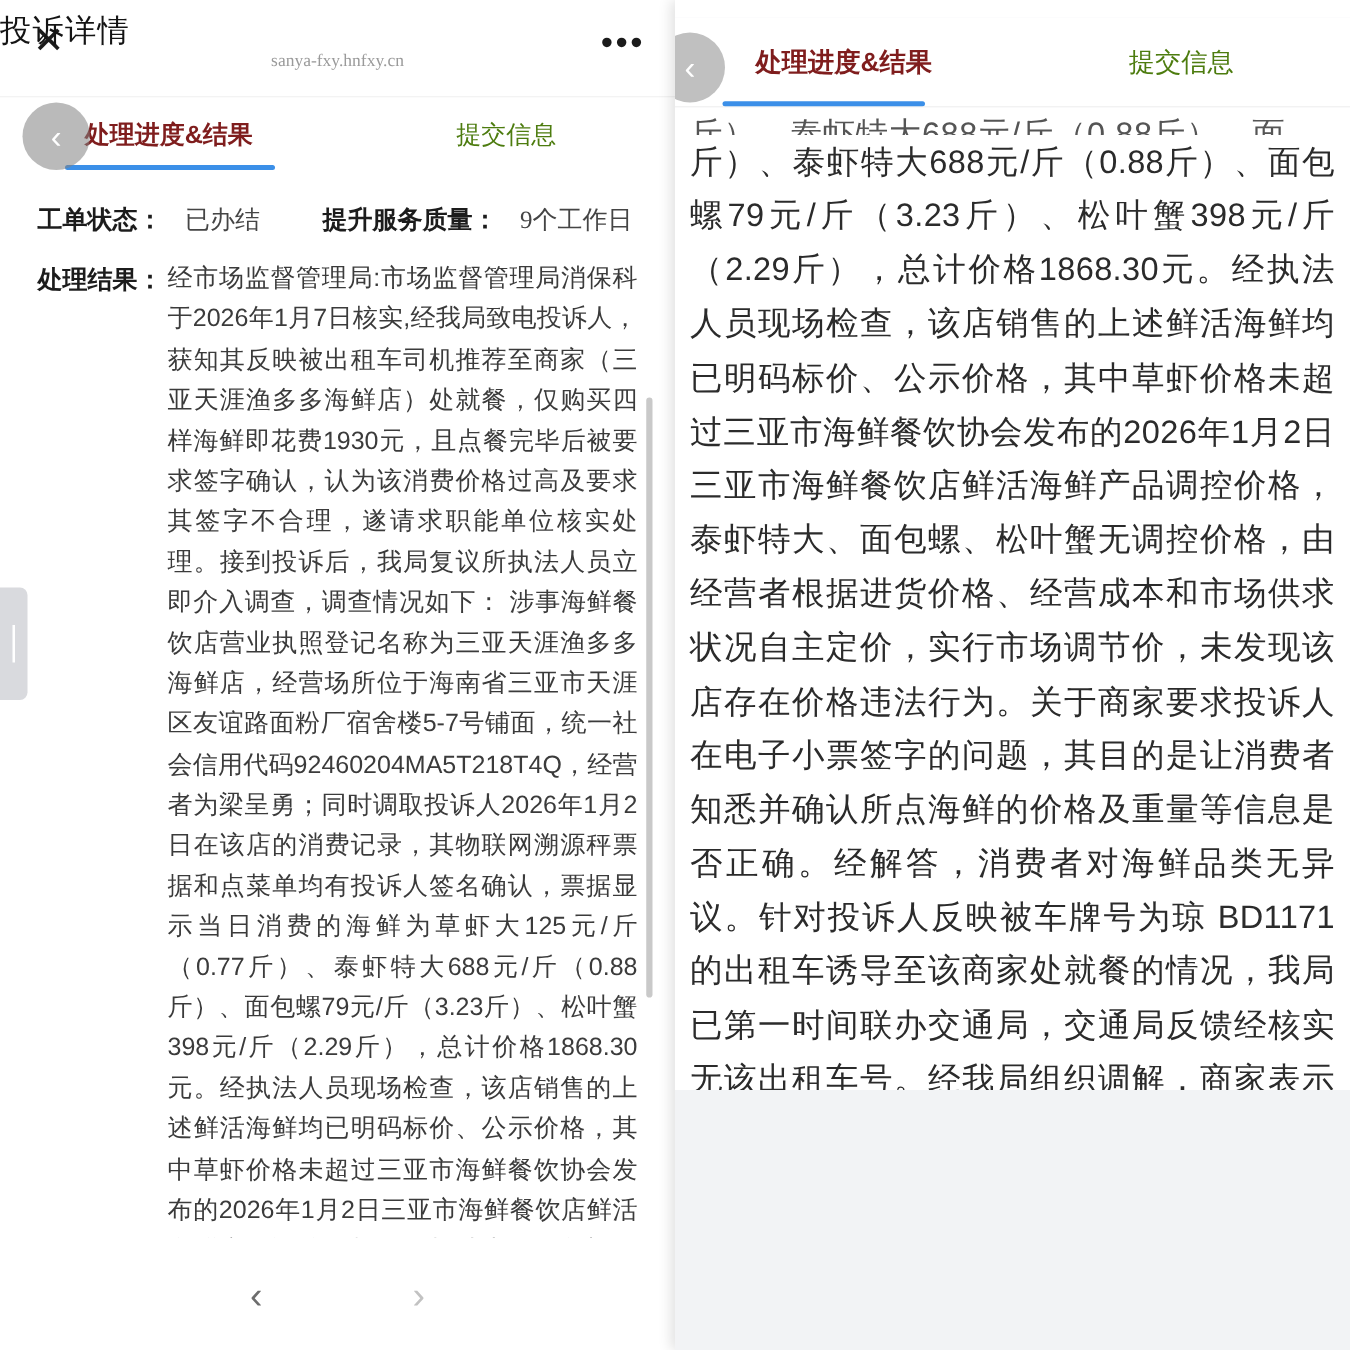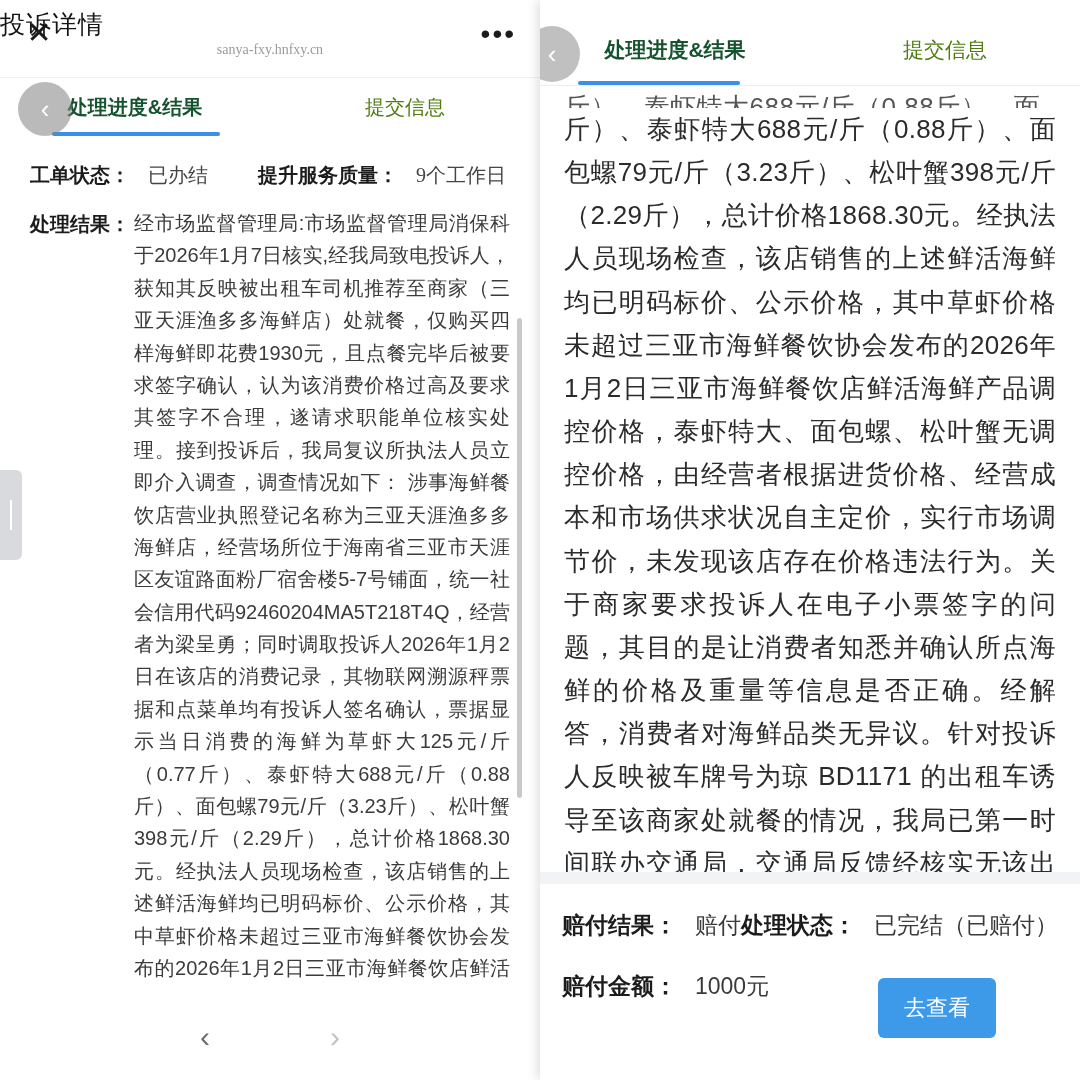--- a/index.html
+++ b/index.html
@@ -72,21 +72,21 @@
   .tab {
     flex: 1;
     display: flex;
     align-items: center;
     justify-content: center;
     font-size: 20px;
     color: #4d7c0f;
     cursor: pointer;
   }
   .tab.active {
-    color: #14532d;
+    color: #7f1d1d;
     font-weight: 700;
   }
   .tab-underline {
     position: absolute;
     bottom: 0;
     width: 168px;
     height: 4px;
     background: #3b8fe8;
     border-radius: 2px;
   }
@@ -229,21 +229,21 @@
     font-size: 26px;
     z-index: 25;
     cursor: pointer;
   }
 
   .right-body {
     position: relative;
     height: 786px;
     background: #ffffff;
     overflow: hidden;
-    padding: 0 24px;
+    padding: 0 12px;
   }
   .right-body .cut-line {
     font-size: 26px;
     line-height: 1.66;
     color: #2f2f2f;
     letter-spacing: 0.5px;
     height: 22px;
     overflow: hidden;
     color: #555;
   }
@@ -347,29 +347,15 @@
 
     <div class="right-back-circle">‹</div>
 
     <div class="right-body">
       <div class="cut-line">斤）、泰虾特大688元/斤（0.88斤）、面</div>
       <div class="right-text">斤）、泰虾特大688元/斤（0.88斤）、面包螺79元/斤（3.23斤）、松叶蟹398元/斤（2.29斤），总计价格1868.30元。经执法人员现场检查，该店销售的上述鲜活海鲜均已明码标价、公示价格，其中草虾价格未超过三亚市海鲜餐饮协会发布的2026年1月2日三亚市海鲜餐饮店鲜活海鲜产品调控价格，泰虾特大、面包螺、松叶蟹无调控价格，由经营者根据进货价格、经营成本和市场供求状况自主定价，实行市场调节价，未发现该店存在价格违法行为。关于商家要求投诉人在电子小票签字的问题，其目的是让消费者知悉并确认所点海鲜的价格及重量等信息是否正确。经解答，消费者对海鲜品类无异议。针对投诉人反映被车牌号为琼 BD1171 的出租车诱导至该商家处就餐的情况，我局已第一时间联办交通局，交通局反馈经核实无该出租车号。经我局组织调解，商家表示出于提升游客消费体验，同意通过放心游平台为投诉人退款1000元，消费者表示同意。接下来，我局将进一步全面加强监管与引导，敦促商家依法全面履行经营者义务，提升服务质量，保障消费者放心、满意消费。</div>
     </div>
 
     <div class="right-divider"></div>
 
-    <div class="right-bottom">
-      <div class="bottom-row">
-        <span class="lbl">赔付结果：</span>
-        <span class="val">赔付</span>
-        <span class="spacer"></span>
-        <span class="lbl">处理状态：</span>
-        <span class="val">已完结（已赔付）</span>
-      </div>
-      <div class="bottom-row">
-        <span class="lbl">赔付金额：</span>
-        <span class="val">1000元</span>
-      </div>
-      <button class="view-button">去查看</button>
-    </div>
   </div>
 
 </div>
 
 </body></html>

